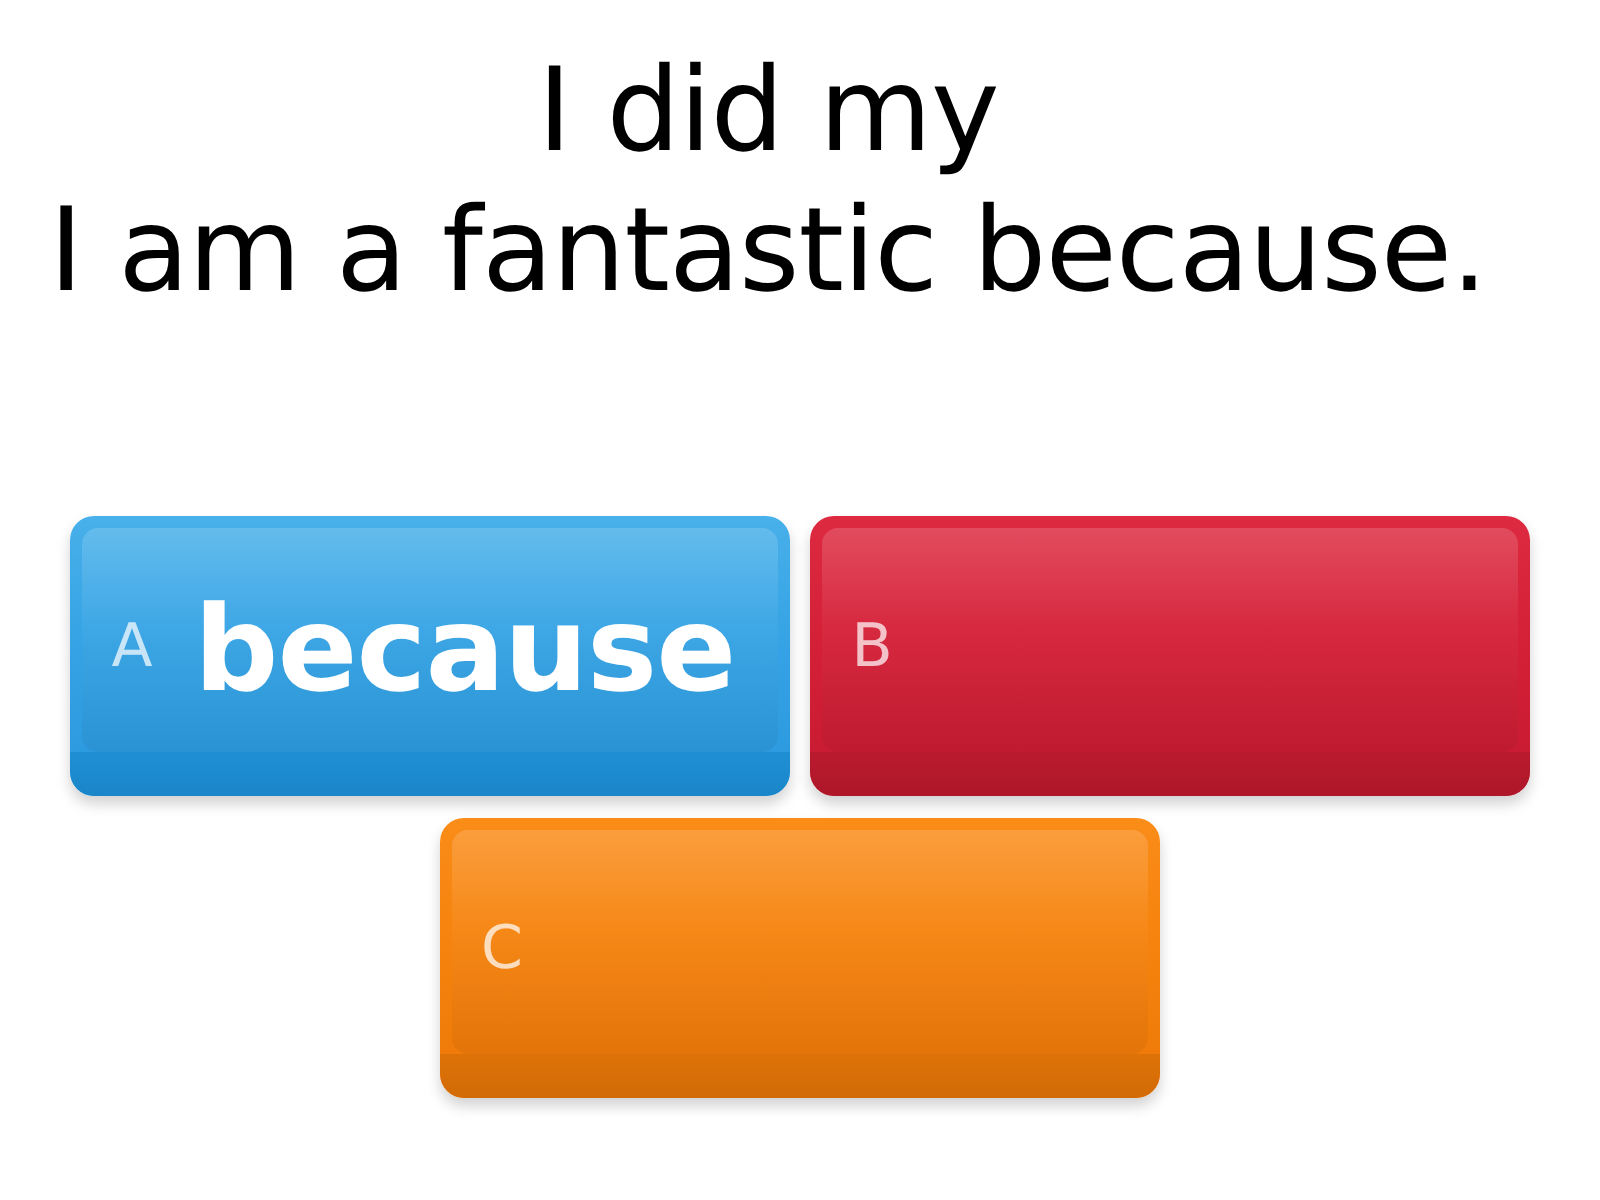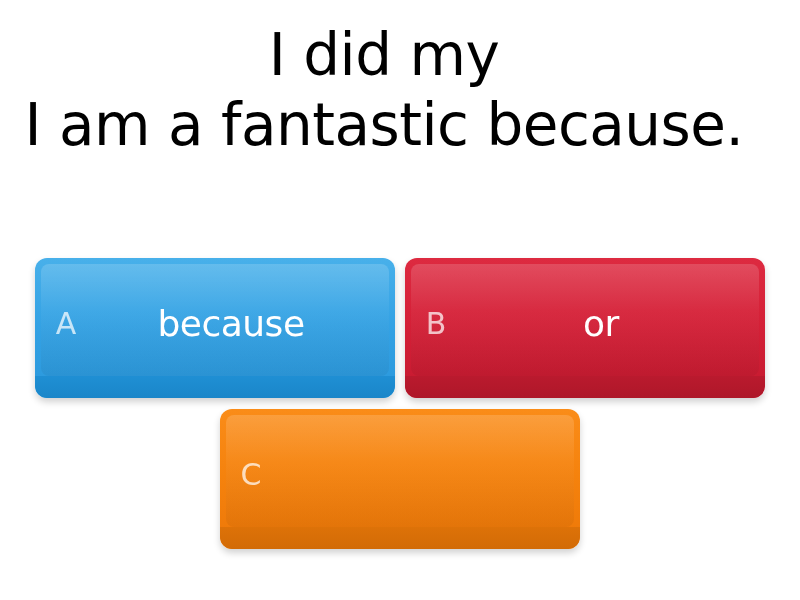--- a/index.html
+++ b/index.html
@@ -117,22 +117,22 @@
     color: rgba(255,255,255,0.72);
     line-height: 1;
     margin-top: -8px;
   }
   .answer .text {
     position: relative;
     z-index: 2;
     flex: 1 1 auto;
     text-align: center;
     padding-right: 30px;
-    font-size: 36px;
-    font-weight: 400;
+    font-size: 59px;
+    font-weight: 700;
     color: #ffffff;
     line-height: 1;
     margin-top: -8px;
     letter-spacing: -0.5px;
   }
 
   
   .answer.blue {
     background: linear-gradient(180deg, #48b0ea 0%, #34a2e4 48%, #2c9ade 88%);
     box-shadow: 0 4px 7px rgba(0,0,0,0.18);
@@ -173,21 +173,20 @@
 
     <div class="row row-1">
 
       <div class="answer blue wide">
         <span class="letter">A</span>
         <span class="text">because</span>
       </div>
 
       <div class="answer red wide2">
         <span class="letter">B</span>
-        <span class="text">or</span>
       </div>
 
     </div>
 
     <div class="row row-2">
 
       <div class="answer orange wide3">
         <span class="letter">C</span>
       </div>
 

